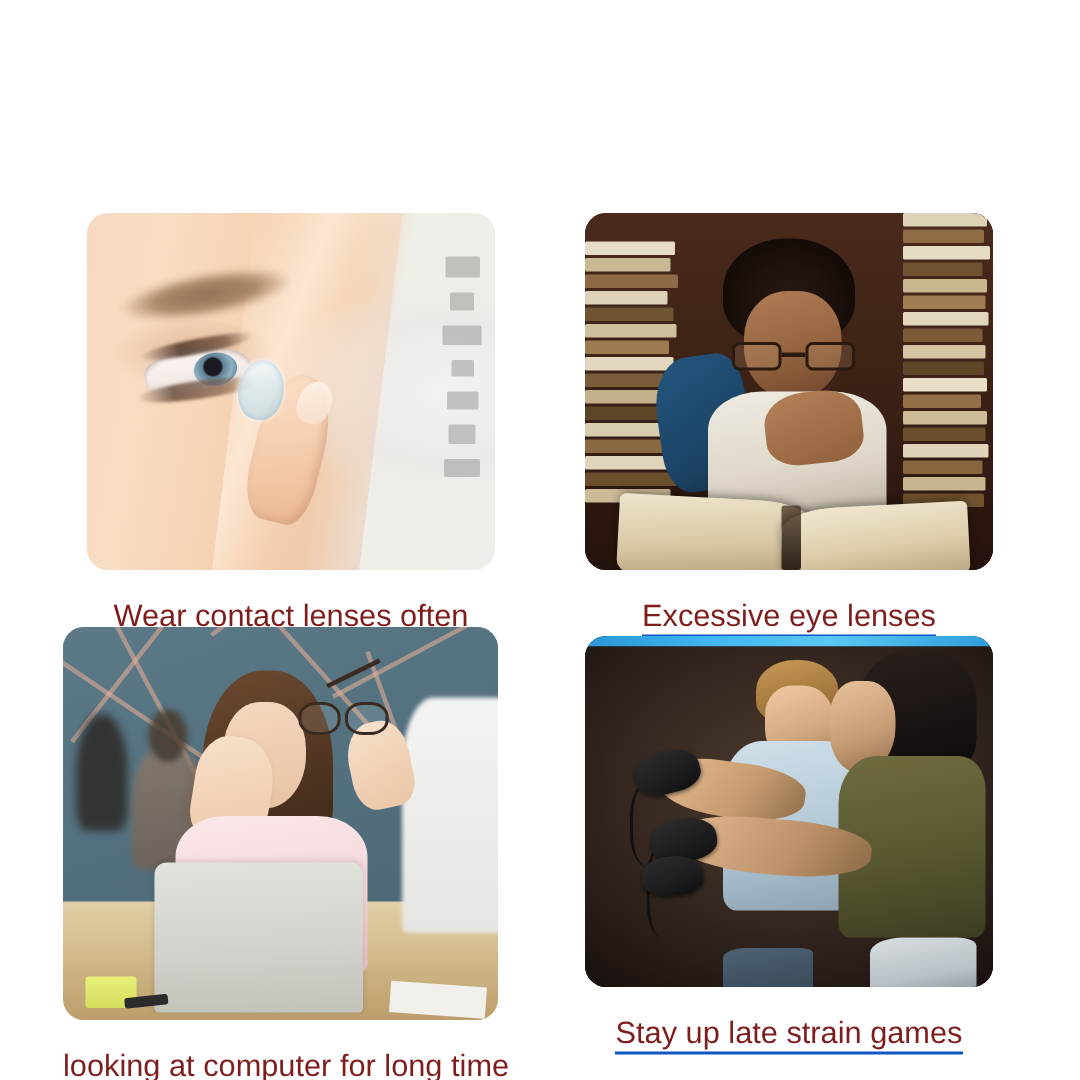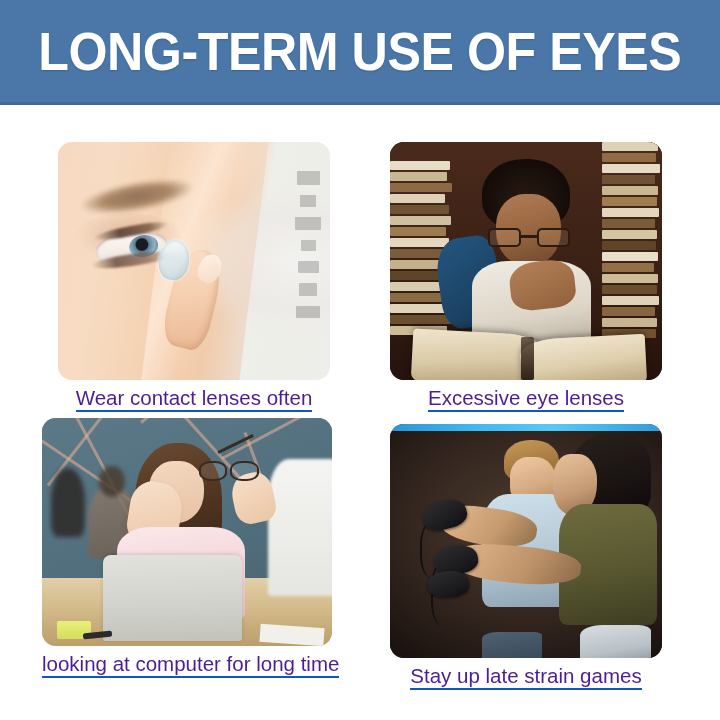--- a/index.html
+++ b/index.html
@@ -51,36 +51,36 @@
     left: 0;
     top: 118px;
     width: 720px;
     height: 600px;
   }
   .cell {
     position: absolute;
   }
   .cell-tl { left: 58px;  top: 24px;  width: 272px; height: 238px; }
   .cell-tr { left: 390px; top: 24px;  width: 272px; height: 238px; }
-  .cell-bl { left: 42px;  top: 300px; width: 290px; height: 228px; }
+  .cell-bl { left: 42px;  top: 300px; width: 290px; height: 262px; }
   .cell-br { left: 390px; top: 306px; width: 272px; height: 234px; }
 
   .photo {
     position: relative;
     width: 100%;
     height: 100%;
     border-radius: 14px;
     overflow: hidden;
     background: #ddd;
   }
 
   .caption {
-    margin-top: 6px;
+    margin-top: 19px;
     text-align: center;
-    color: #4c1d95;
+    color: #7f1d1d;
     font-family: "Liberation Sans", sans-serif;
     font-size: 20.5px;
     font-weight: 500;
     white-space: nowrap;
   }
   .caption span {
     border-bottom: 2px solid #0f55c4;
     padding-bottom: 1px;
   }
   .cell-bl .caption { font-size: 20.5px; }
@@ -503,23 +503,20 @@
     width: 22%; height: 11%;
     background: linear-gradient(170deg, #4e6274 0%, #3a4a58 100%);
     border-radius: 26% 14% 0 0;
   }
 </style>
 </head>
 <body>
 
 <div class="poster">
 
-  <div class="header-banner">
-    <div class="header-title">LONG-TERM USE OF EYES</div>
-  </div>
 
   <div class="grid">
 
     <div class="cell cell-tl">
       <div class="photo p-lens">
         <div class="lens-nose"></div>
         <div class="lens-brow"></div>
         <div class="lens-socket"></div>
         <div class="lens-eye">
           <div class="lens-iris"></div>

